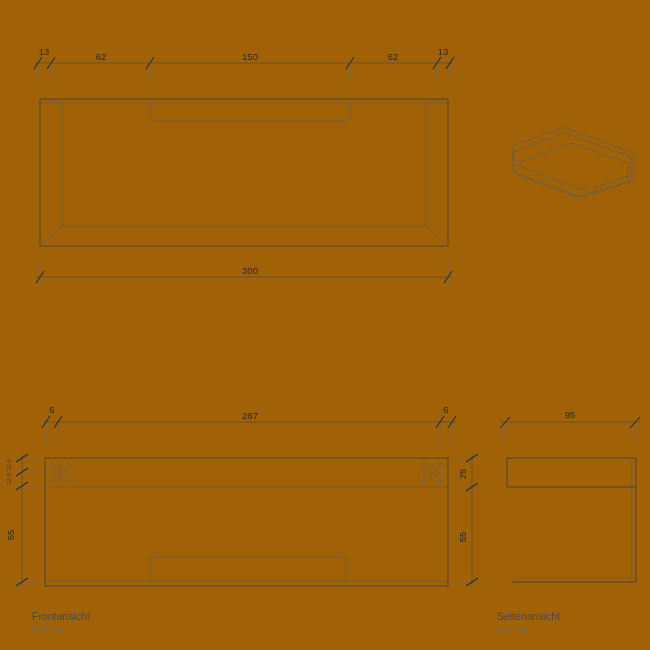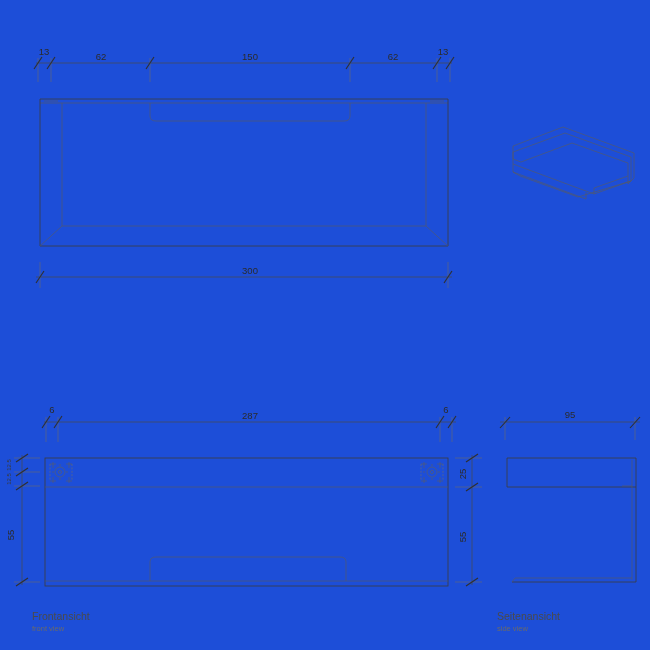--- a/index.html
+++ b/index.html
@@ -7,21 +7,21 @@
     padding: 0;
     background: #ffffff;
   }
   body {
     font-family: "Liberation Sans", sans-serif;
   }
   #sheet {
     position: relative;
     width: 650px;
     height: 650px;
-    background: #1d4ed8;
+    background: #a16207;
     overflow: hidden;
   }
   #sheet svg {
     display: block;
   }
   .dimtext {
     font-family: "Liberation Sans", sans-serif;
     font-size: 9.5px;
     fill: #2b2b2b;
   }

